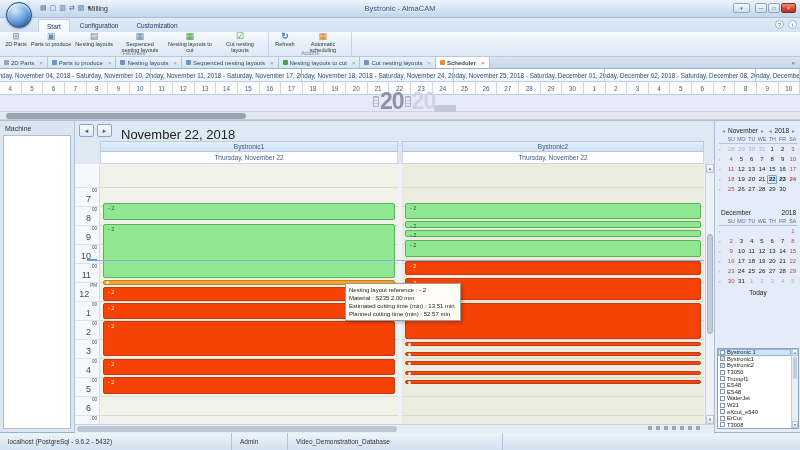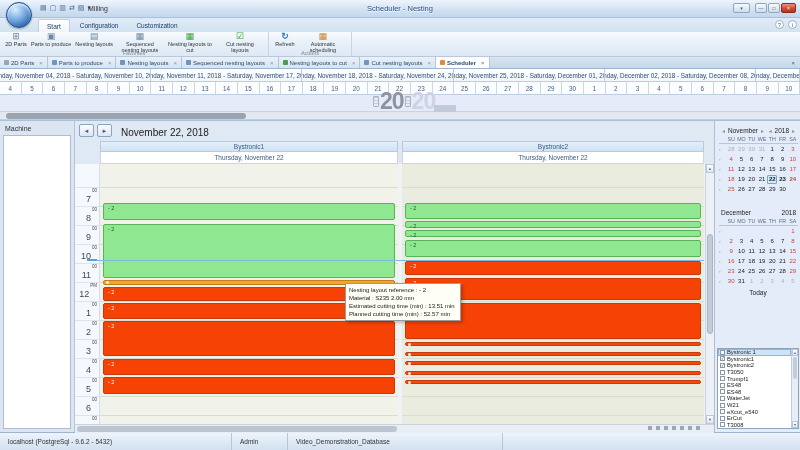--- a/index.html
+++ b/index.html
@@ -62,21 +62,21 @@
 
   
   #machine-panel{position:absolute;left:0;top:120px;width:75px;height:312px;background:#dce6f2;border-right:1px solid #b3c4d8;border-top:1px solid #aac0d8;}
   #machine-label{position:absolute;left:5px;top:4px;font-size:7px;color:#333;}
   #machine-box{position:absolute;left:3px;top:14px;width:68px;height:294px;background:#fff;border:1px solid #aebccd;}
 
   
   #grid{position:absolute;left:75px;top:120px;width:639px;height:312px;background:#dfe9f4;border-top:1px solid #aac0d8;}
   .navbtn{position:absolute;top:3px;width:15px;height:13px;border:1px solid #8ba4c1;border-radius:2px;background:linear-gradient(#fbfdfe,#dde7f1);font-size:6px;color:#44618a;text-align:center;line-height:12px;z-index:2;}
   #nav-prev{left:4px;} #nav-next{left:22px;}
-  #nav-date{position:absolute;left:46px;top:6px;font-size:10px;color:#222;z-index:2;}
+  #nav-date{position:absolute;left:46px;top:6px;font-size:13px;color:#222;z-index:2;}
   .mhead{position:absolute;top:20px;height:11px;background:linear-gradient(#e4effa,#cfe2f4);border:1px solid #b9cadf;font-size:6.5px;color:#3c5c80;text-align:center;line-height:10px;z-index:2;overflow:hidden;}
   .dhead{position:absolute;top:31px;height:12px;background:#fff;border:1px solid #c8d6e6;border-top:none;font-size:6.5px;color:#3c5c80;text-align:center;line-height:11px;z-index:2;overflow:hidden;}
   #gridbody{position:absolute;left:0;top:43px;width:639px;height:260px;background:#eff3f8;overflow:hidden;}
   #axisbg{position:absolute;left:0;top:0;width:25px;height:260px;background:#f5f8fc;border-right:1px solid #d4dde8;z-index:1;}
   .colbg{position:absolute;top:0;height:260px;z-index:0;}
   .colbg0{background:#f1f3ea;}
   .colbg1{background:#e9ecde;}
   .hline{position:absolute;height:1px;background:#d9dcd0;z-index:1;}
   .htick{position:absolute;left:0;width:25px;height:1px;background:#dde4ee;z-index:2;}
   .hour{position:absolute;left:0;width:22px;text-align:right;z-index:2;}
@@ -136,21 +136,21 @@
 
   
   #statusbar{position:absolute;left:0;top:432px;width:800px;height:18px;background:linear-gradient(#edf4fb,#d2e0f0);border-top:1px solid #9fb4cc;display:flex;align-items:stretch;font-size:6.5px;color:#333;}
   .sseg{display:flex;align-items:center;padding:0 8px;border-right:1px solid #b6c6d9;white-space:nowrap;overflow:hidden;}
   .seg-0{width:232px;} .seg-1{width:56px;} .seg-2{width:215px;}
 </style>
 </head>
 <body>
 
 <div id="titlebar">
-  <div id="app-title">Scheduler - Nesting</div>
+  <div id="app-title">Bystronic - AlmaCAM</div>
 </div>
 <div id="orb"></div>
 <div id="qat">
     <span>▤</span>
     <span>▢</span>
     <span>▥</span>
     <span>⇄</span>
     <span>▧</span>
     <span>▾</span>
   </div>

